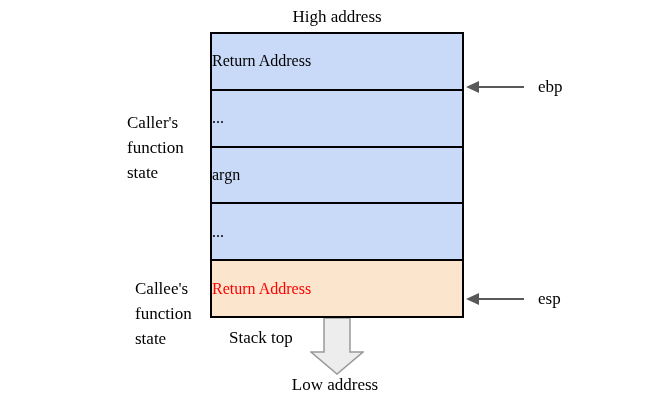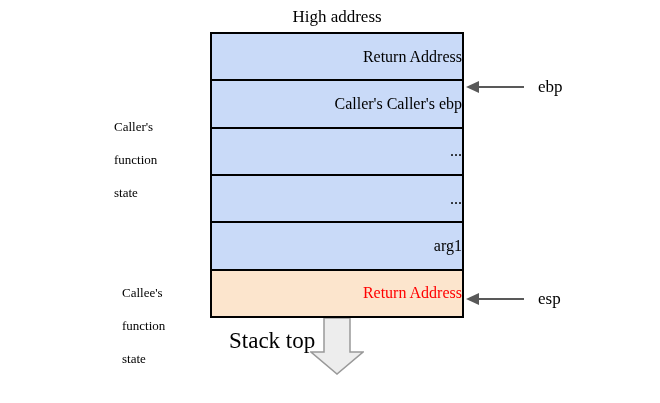--- a/index.html
+++ b/index.html
@@ -38,33 +38,33 @@
     border: 2px solid var(--border);
     display: flex;
     flex-direction: column;
   }
   .stack-row {
     flex: 1;
     background: var(--row_blue);
     border-bottom: 2px solid var(--border);
     display: flex;
     align-items: center;
-    justify-content: flex-end;
+    justify-content: flex-start;
     font-size: 16px;
   }
   .stack-row:last-child { border-bottom: none; }
   .stack-row.highlight {
     background: var(--row_peach);
     color: var(--highlight_text);
   }
   .side-label {
     position: absolute;
-    left: 114px;
-    font-size: 13px;
-    line-height: 33px;
+    left: 127px;
+    font-size: 17px;
+    line-height: 25px;
     white-space: pre-line;
   }
   .caller-label { top: 110px; }
   .callee-label { top: 276px; margin-left: 8px; }
   .pointer {
     position: absolute;
     display: flex;
     align-items: center;
     height: 20px;
   }
@@ -80,21 +80,21 @@
     width: 45px; height: 2px;
     background: var(--pointer_arrow);
   }
   .pointer .reg-label {
     margin-left: 14px;
     font-size: 17px;
   }
   .stack-top-label {
     position: absolute;
     left: 229px; top: 328px;
-    font-size: 23px;
+    font-size: 17px;
   }
   .down-arrow {
     position: absolute;
     left: 310px; top: 318px;
     width: 54px; height: 57px;
   }
   .down-arrow polygon {
     fill: var(--block_arrow_fill);
     stroke: var(--block_arrow_stroke);
     stroke-width: 1.5;
@@ -106,30 +106,27 @@
 
 <div class="canvas">
 
   <div class="addr-label high-addr">High address</div>
 
   <div class="stack-box">
     <div class="stack-row">
       <span>Return Address</span>
     </div>
     <div class="stack-row">
-      <span>Caller's Caller's ebp</span>
+      <span>...</span>
+    </div>
+    <div class="stack-row">
+      <span>argn</span>
     </div>
     <div class="stack-row">
       <span>...</span>
-    </div>
-    <div class="stack-row">
-      <span>...</span>
-    </div>
-    <div class="stack-row">
-      <span>arg1</span>
     </div>
     <div class="stack-row highlight">
       <span>Return Address</span>
     </div>
   </div>
 
   <div class="side-label caller-label">Caller's
 function
 state</div>
   <div class="side-label callee-label">Callee's
@@ -147,14 +144,15 @@
     <span class="shaft"></span>
     <span class="reg-label">ebp</span>
   </div>
 
   <div class="stack-top-label">Stack top</div>
 
   <svg class="down-arrow" viewBox="0 0 54 57" xmlns="http://www.w3.org/2000/svg">
     <polygon points="14,0 40,0 40,34 53,34 27,56 1,34 14,34"></polygon>
   </svg>
 
+  <div class="addr-label low-addr">Low address</div>
 
 </div>
 
 </body></html>

